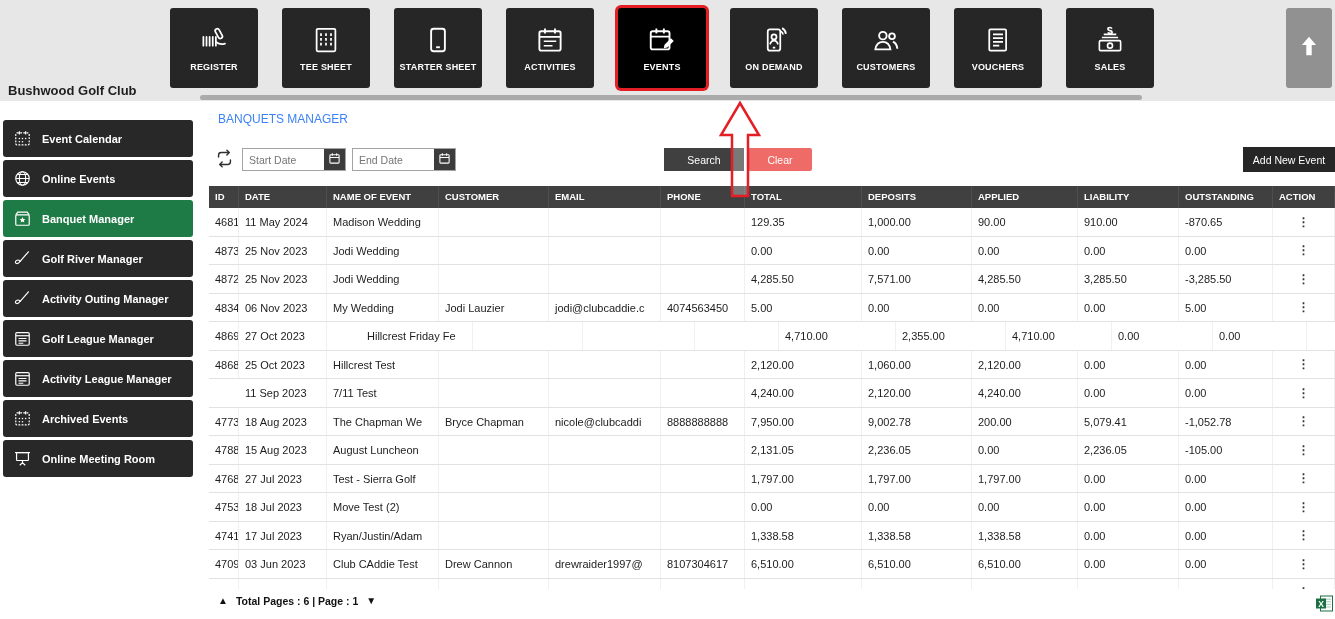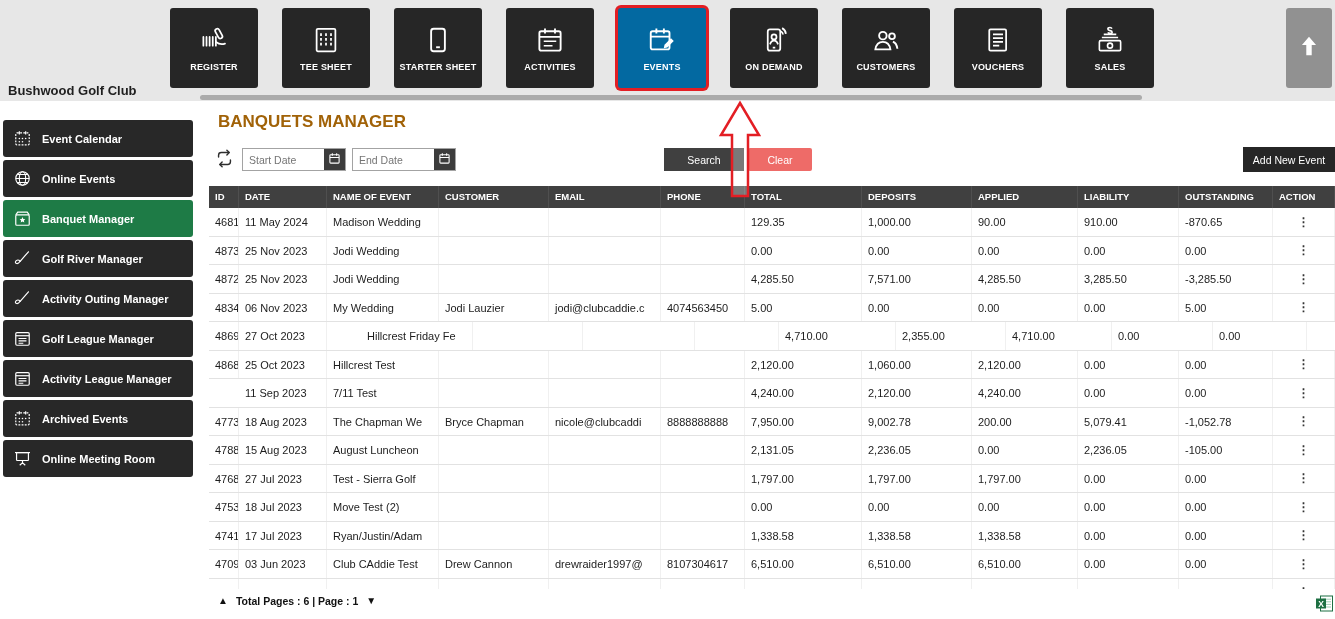--- a/index.html
+++ b/index.html
@@ -2,33 +2,33 @@
 <html><head>
 <meta charset="utf-8">
 <style>
   *{box-sizing:border-box;margin:0;padding:0}
   body{margin:0;font-family:"Liberation Sans",sans-serif;background:#fff}
   .screen{position:relative;width:1335px;height:619px;overflow:hidden;background:#fff}
   .topbar-bg{position:absolute;left:0;top:0;width:100%;height:101px;background:#e7e7e7}
   .club-name{position:absolute;left:8px;top:83px;font-size:13px;font-weight:bold;color:#1f1f1f}
   .toolbar{position:absolute;left:170px;top:8px;display:flex}
   .tb-btn{width:88px;height:80px;margin-right:24px;background:#262626;border-radius:3px;color:#fff;display:flex;flex-direction:column;align-items:center;justify-content:center;gap:7px;cursor:pointer;flex:0 0 auto}
-  .tb-btn.tb-selected{background:#0369a1;box-shadow:0 0 0 3px #e31e24}
+  .tb-btn.tb-selected{background:#000000;box-shadow:0 0 0 3px #e31e24}
   .tb-icon{height:30px;display:flex;align-items:center}
   .tb-icon svg{width:30px;height:30px}
   .tb-label{font-size:9px;font-weight:bold;text-align:center;letter-spacing:.2px;padding:0 2px}
   .scroll-up{position:absolute;left:1286px;top:8px;width:46px;height:80px;background:#919191;border-radius:3px;color:#fff;display:flex;align-items:center;justify-content:center;cursor:pointer}
   .scroll-up svg{width:26px;height:26px}
   .tb-scroll{position:absolute;left:200px;top:95px;width:942px;height:5px;background:#ababab;border-radius:3px}
   .sidebar{position:absolute;left:3px;top:120px;width:190px;display:flex;flex-direction:column;gap:3px}
   .sb-item{height:37px;background:#282828;border-radius:3px;color:#fff;display:flex;align-items:center;padding:0 9px;gap:10px;font-size:11px;font-weight:600;cursor:pointer;flex:0 0 auto}
   .sb-item.sb-selected{background:#1e7b46}
   .sb-icon{width:20px;height:20px;display:flex;align-items:center;justify-content:center;flex:0 0 auto}
   .sb-icon svg{width:19px;height:19px}
-  .page-title{position:absolute;left:218px;top:112px;font-size:17px;font-weight:bold;color:#a16207}
+  .page-title{position:absolute;left:218px;top:112px;font-size:12px;font-weight:normal;color:#3b82f6}
   .filter-row{position:absolute;left:205px;top:146px;width:1130px;height:28px}
   .refresh-btn{position:absolute;left:7px;top:2px;width:24px;height:24px;background:none;border:none;color:#2f2f2f;cursor:pointer}
   .refresh-btn svg{width:19px;height:19px}
   .date-field{position:absolute;top:2px;height:23px;width:104px;border:1px solid #a3a3a3;background:#fff;display:flex}
   .date-field input{flex:1;min-width:0;border:none;outline:none;padding:0 4px 0 6px;font-size:10.5px;font-family:inherit;color:#333}
   .cal-btn{width:21px;background:#3c3c3c;border:none;color:#fff;display:flex;align-items:center;justify-content:center;cursor:pointer}
   .cal-btn svg{width:13px;height:13px}
   .start-date{left:37px}
   .end-date{left:147px}
   .name-input{position:absolute;left:259px;top:2px;width:200px;height:23px;border:1px solid #a3a3a3;padding:0 6px;font-size:10.5px;font-family:inherit;color:#333;outline:none}

